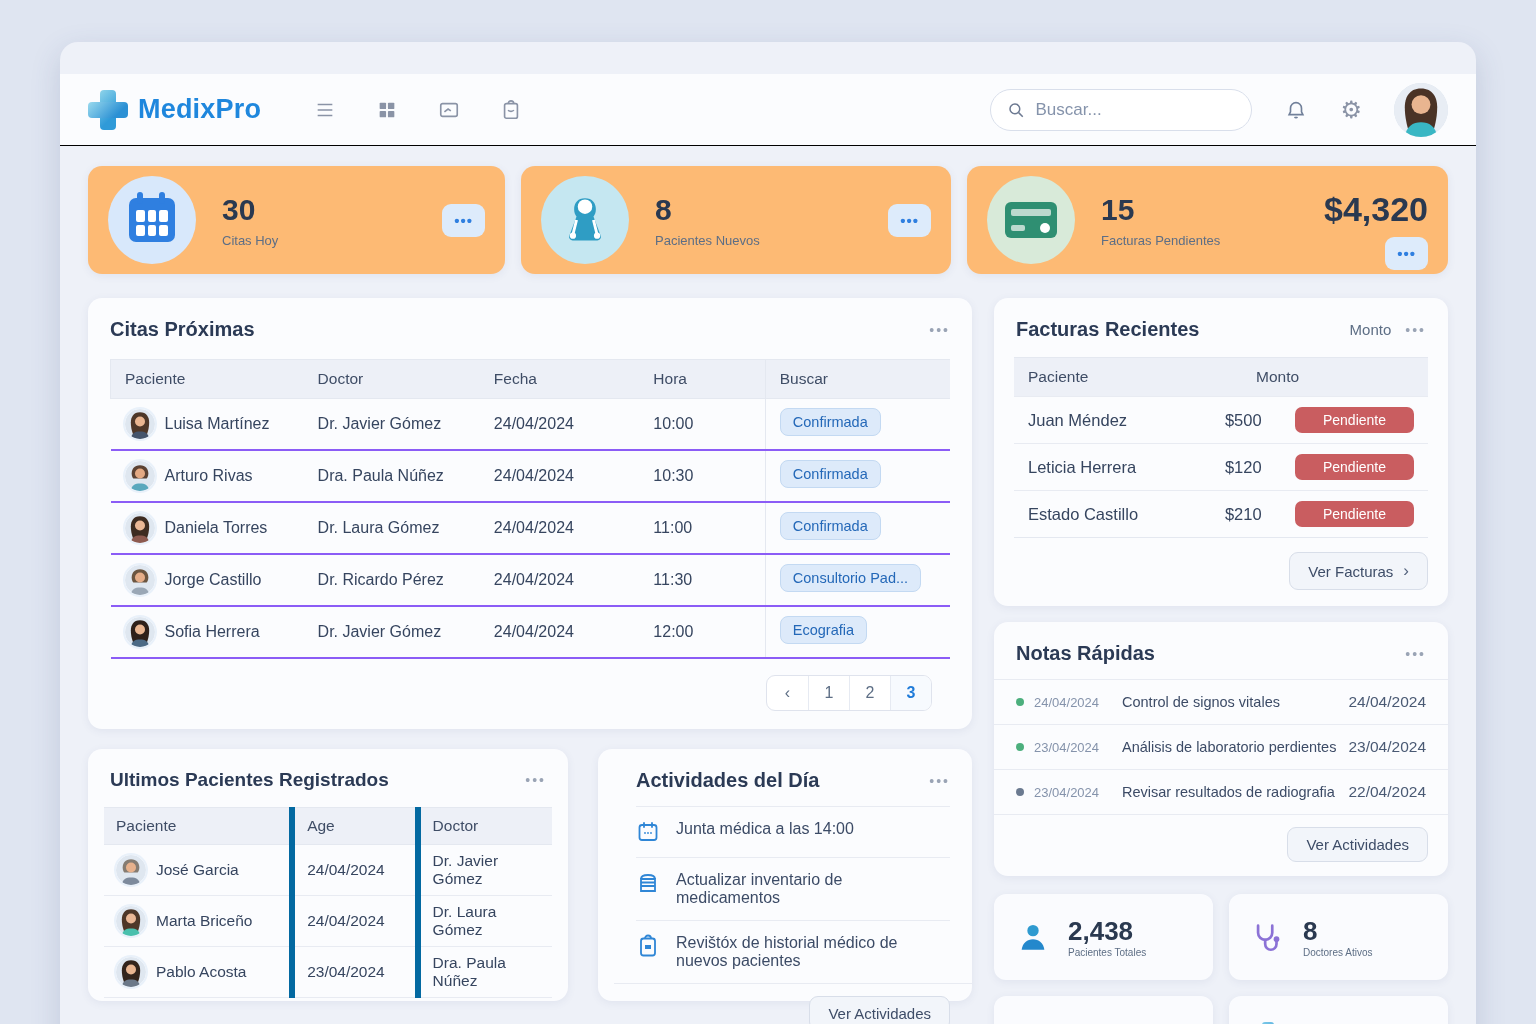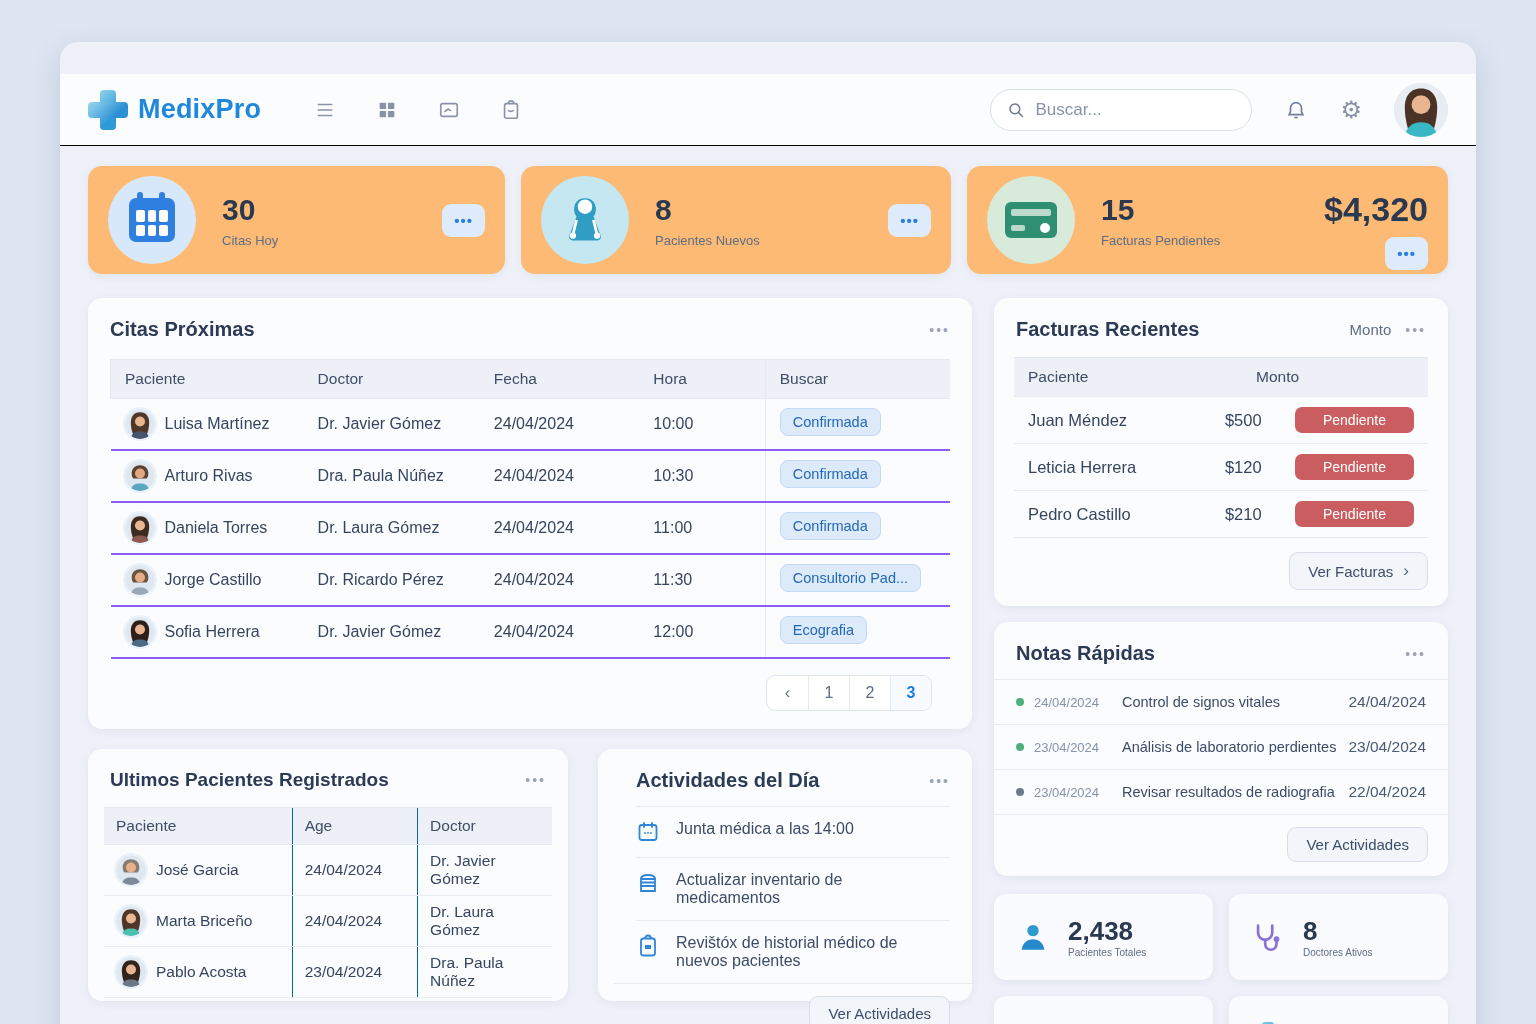--- a/index.html
+++ b/index.html
@@ -79,21 +79,21 @@
                  font-size:16px; color:#5d6e85; border-left:1px solid #e6eaf2; cursor:pointer; }
   .pager > div:first-child { border-left:none; }
   .pager .active { color:#1f7bd9; font-weight:bold; background:#f7fafe; }
 
   
   .row2 { display:flex; gap:30px; }
   .recent-panel { width:480px; height:252px; }
   table.recent { width:calc(100% - 32px); margin:2px 16px 0; border-collapse:collapse; font-size:15.5px; }
   table.recent th { background:#edf0f7; color:#3f4d66; font-weight:normal; text-align:left;
                     padding:9px 12px; border:1px solid #e4e8f0; border-width:1px 0; }
-  table.recent th + th, table.recent td + td { border-left:1px solid #0369a1; }
+  table.recent th + th, table.recent td + td { border-left:6px solid #0369a1; }
   table.recent td { padding:7px 12px; border-bottom:1px solid #e8ebf2; color:#36455f; }
 
   .act-panel { flex:1; height:252px; display:flex; flex-direction:column;padding-left:16px; }
   .act-list { padding:0 22px; }
   .act-item { display:flex; gap:16px; padding:13px 0; border-top:1px solid #e8ebf2; align-items:flex-start;
               font-size:16px; color:#3c4b66; }
   .act-item svg { width:24px; height:24px; stroke:#2f86d6; fill:none; stroke-width:1.8; flex-shrink:0; }
   .act-footer { margin-top:auto; border-top:1px solid #e8ebf2; padding:12px 22px 14px; display:flex; justify-content:flex-end; }
   .ghost-btn { background:#f2f5fa; border:1px solid #d8dee9; border-radius:9px; color:#3e4d68;
                font-size:15px; padding:8px 18px; cursor:pointer; font-family:"Liberation Sans",sans-serif;
@@ -505,21 +505,21 @@
               <div>Juan Méndez</div>
               <div class="inv-amount">$500</div>
               <span class="badge-red">Pendiente</span>
             </div>
             <div class="inv-row">
               <div>Leticia Herrera</div>
               <div class="inv-amount">$120</div>
               <span class="badge-red">Pendiente</span>
             </div>
             <div class="inv-row">
-              <div>Pedro Castillo</div>
+              <div>Estado Castillo</div>
               <div class="inv-amount">$210</div>
               <span class="badge-red">Pendiente</span>
             </div>
           </div>
           <div class="inv-footer">
             <button class="ghost-btn">
               <span>Ver Facturas</span>
                 <span class="chev">›</span>
             </button>
           </div>

